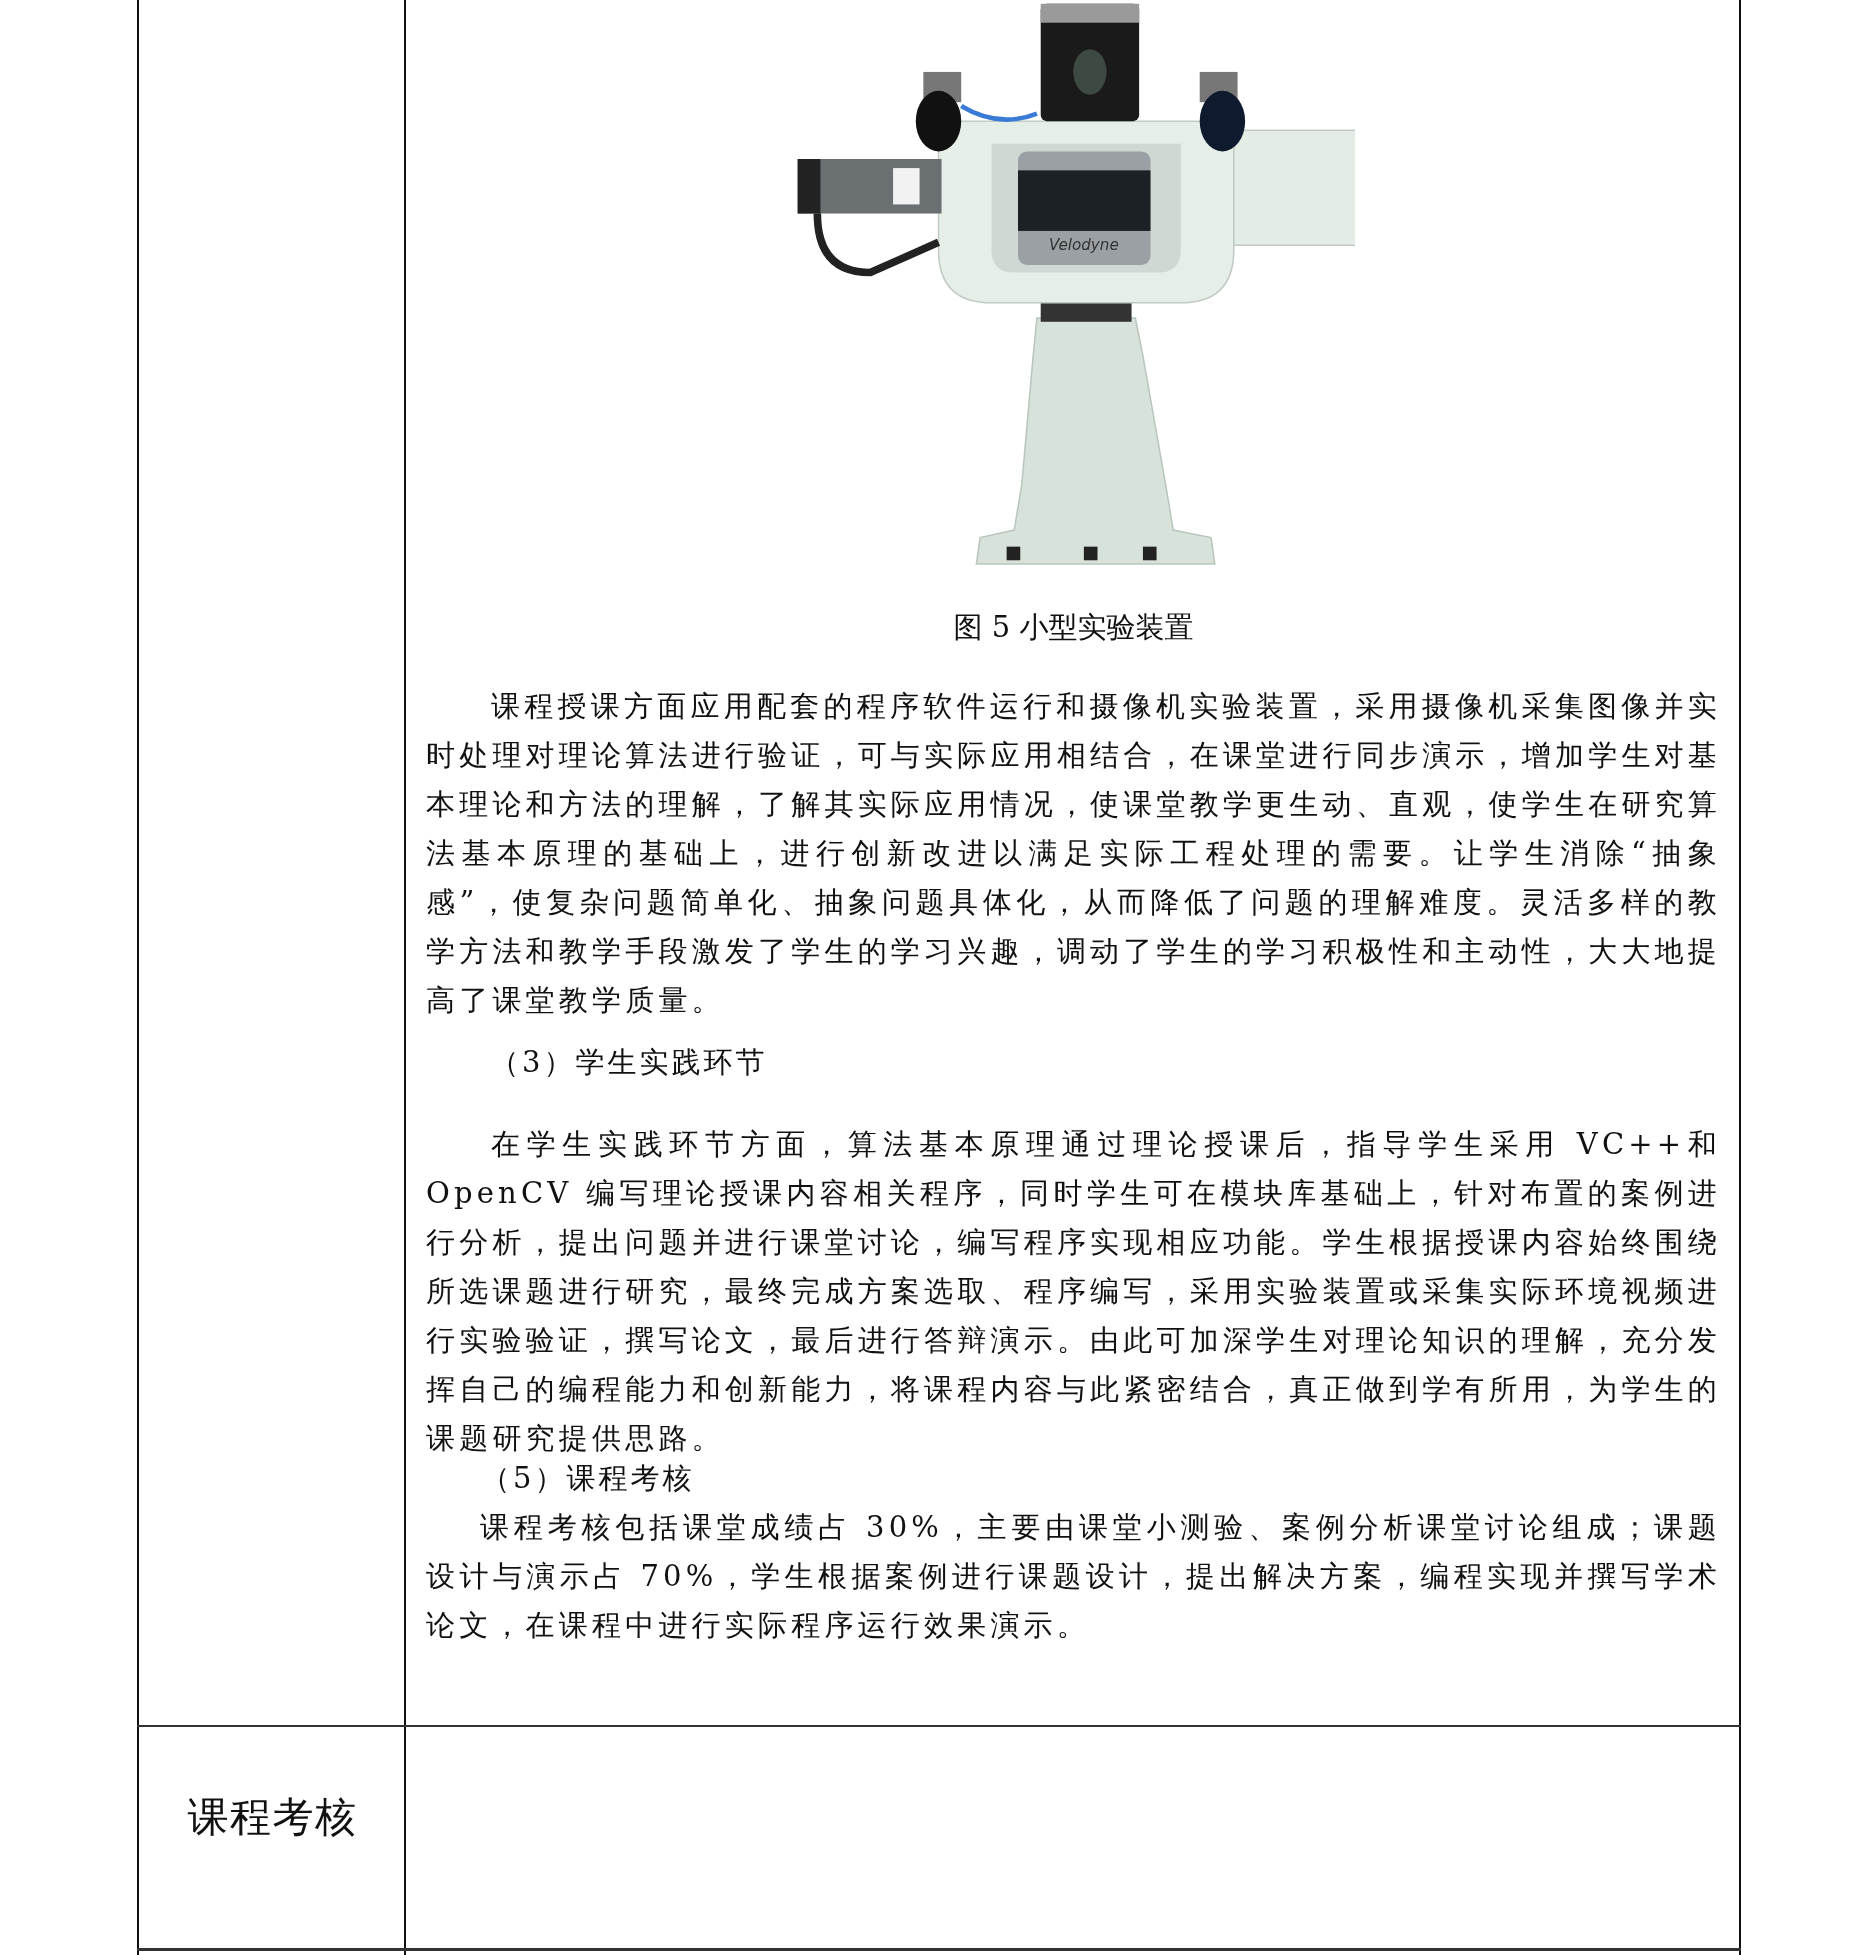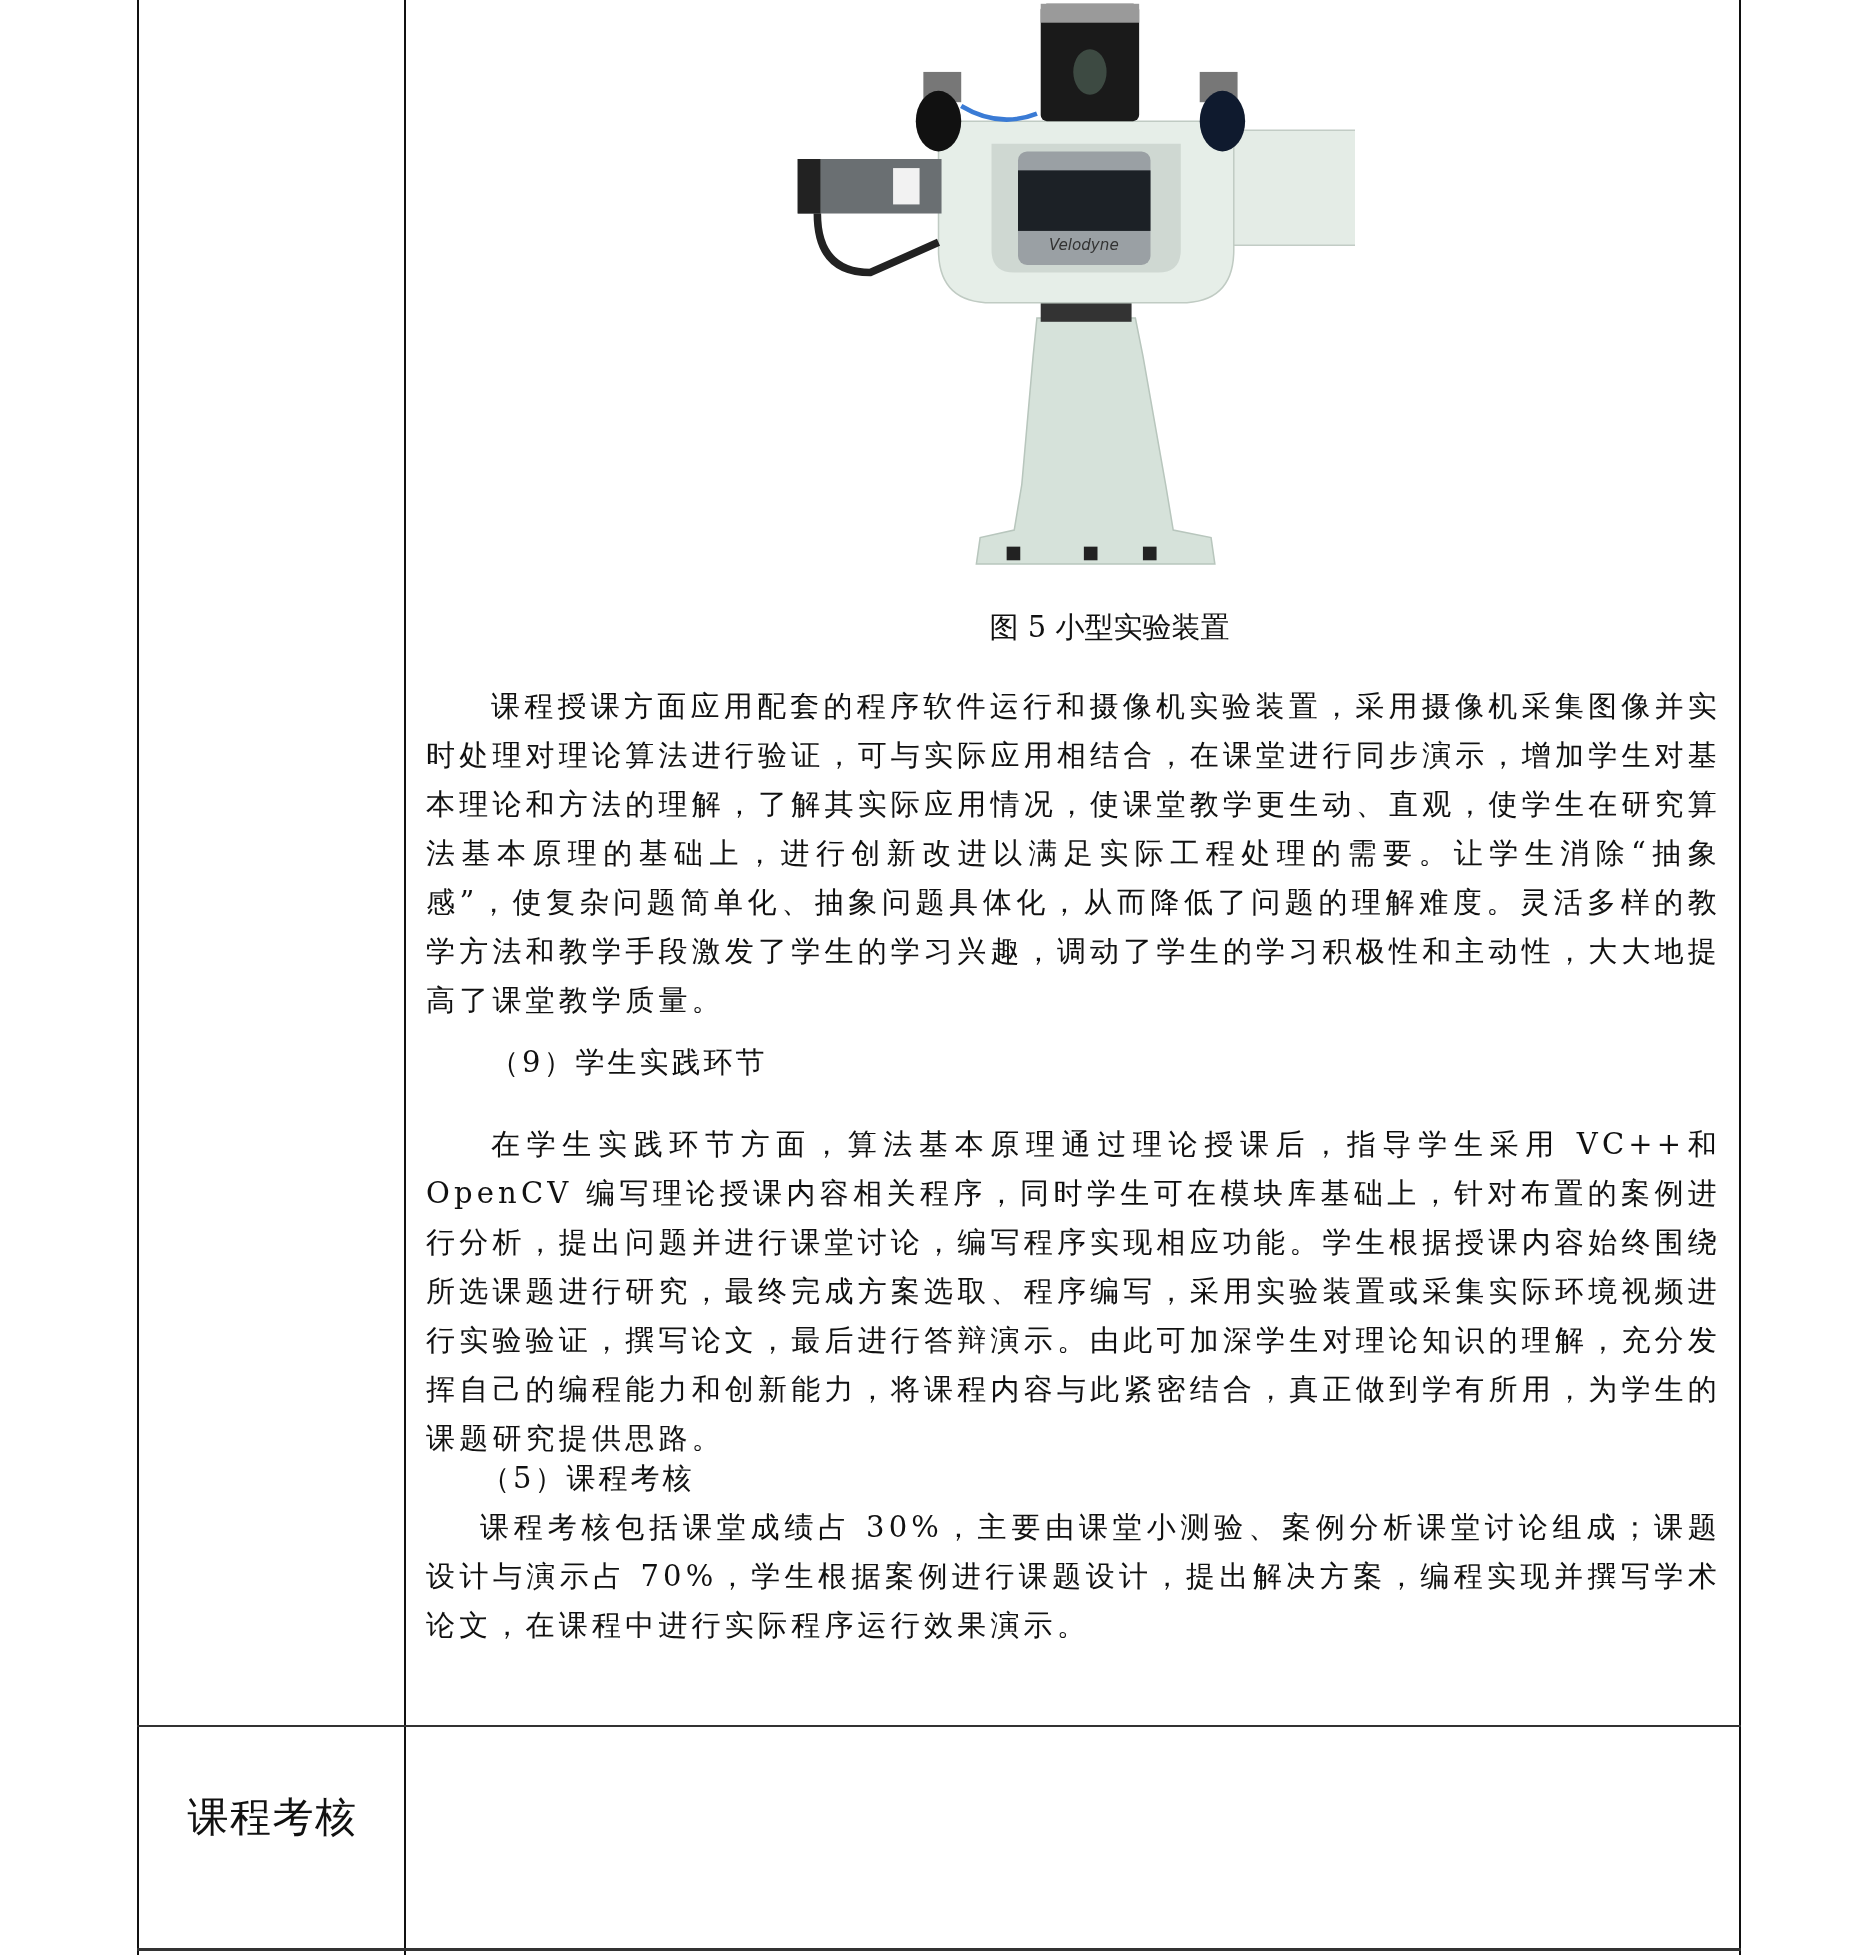--- a/index.html
+++ b/index.html
@@ -4,21 +4,21 @@
 <style>
   html, body { margin:0; padding:0; background:#ffffff; }
   body { width:1877px; height:1955px; position:relative; overflow:hidden;
          font-family: "DejaVu Serif", "Liberation Serif", serif; color:#111; }
   .vline { position:absolute; background:#111; width:2.3px; }
   .hline { position:absolute; background:#333; height:2.3px; }
   .label-cell { position:absolute; left:140px; width:265px; top:1728px; height:178px;
                 display:flex; align-items:center; justify-content:center; }
   .label-cell span { font-size:41px; letter-spacing:1.5px; font-family:"DejaVu Sans", "Liberation Sans", sans-serif; font-weight:300; }
   .photo { position:absolute; left:787px; top:0; width:568px; height:583px; }
-  .caption { position:absolute; left:407px; width:1333px; top:609px; text-align:center; font-size:29px; line-height:36px;margin-left:36px; }
+  .caption { position:absolute; left:407px; width:1333px; top:609px; text-align:center; font-size:29px; line-height:36px; }
   .text { position:absolute; left:426px; width:1295px; font-size:29px; line-height:49px;
           letter-spacing:4.2px; text-align:justify; text-align-last:left; }
   .indent { text-indent:65px; }
   .heading { position:absolute; font-size:29px; line-height:36px; letter-spacing:3px; }
 </style>
 </head>
 <body>
 
 <div class="vline" style="left:137px; top:0; height:1955px;"></div>
 <div class="vline" style="left:404px; top:0; height:1955px;"></div>
@@ -56,21 +56,21 @@
   <ellipse cx="200" cy="160" rx="30" ry="40" fill="#111"></ellipse>
   <rect x="545" y="95" width="50" height="40" fill="#777"></rect>
   <ellipse cx="575" cy="160" rx="30" ry="40" fill="#0f1a2e"></ellipse>
   <path d="M230 140 Q280 170 330 150" fill="none" stroke="#3a7bd5" stroke-width="6"></path>
 </svg>
 
 <div class="caption">图 5  小型实验装置</div>
 
 <div class="text indent" style="top:673px;margin-top:9px;">课程授课方面应用配套的程序软件运行和摄像机实验装置，采用摄像机采集图像并实时处理对理论算法进行验证，可与实际应用相结合，在课堂进行同步演示，增加学生对基本理论和方法的理解，了解其实际应用情况，使课堂教学更生动、直观，使学生在研究算法基本原理的基础上，进行创新改进以满足实际工程处理的需要。让学生消除“抽象感”，使复杂问题简单化、抽象问题具体化，从而降低了问题的理解难度。灵活多样的教学方法和教学手段激发了学生的学习兴趣，调动了学生的学习积极性和主动性，大大地提高了课堂教学质量。</div>
 
-<div class="heading" style="left:490px; top:1044px;">（9）学生实践环节</div>
+<div class="heading" style="left:490px; top:1044px;">（3）学生实践环节</div>
 
 <div class="text indent" style="top:1106px;margin-top:14px;">在学生实践环节方面，算法基本原理通过理论授课后，指导学生采用 VC++和 OpenCV 编写理论授课内容相关程序，同时学生可在模块库基础上，针对布置的案例进行分析，提出问题并进行课堂讨论，编写程序实现相应功能。学生根据授课内容始终围绕所选课题进行研究，最终完成方案选取、程序编写，采用实验装置或采集实际环境视频进行实验验证，撰写论文，最后进行答辩演示。由此可加深学生对理论知识的理解，充分发挥自己的编程能力和创新能力，将课程内容与此紧密结合，真正做到学有所用，为学生的课题研究提供思路。</div>
 
 <div class="heading" style="left:481px; top:1460px;">（5）课程考核</div>
 
 <div class="text" style="top:1503px; text-indent:54px;">课程考核包括课堂成绩占 30%，主要由课堂小测验、案例分析课堂讨论组成；课题设计与演示占 70%，学生根据案例进行课题设计，提出解决方案，编程实现并撰写学术论文，在课程中进行实际程序运行效果演示。</div>
 
 <div class="label-cell">
   <span>课程考核</span>
 </div>

